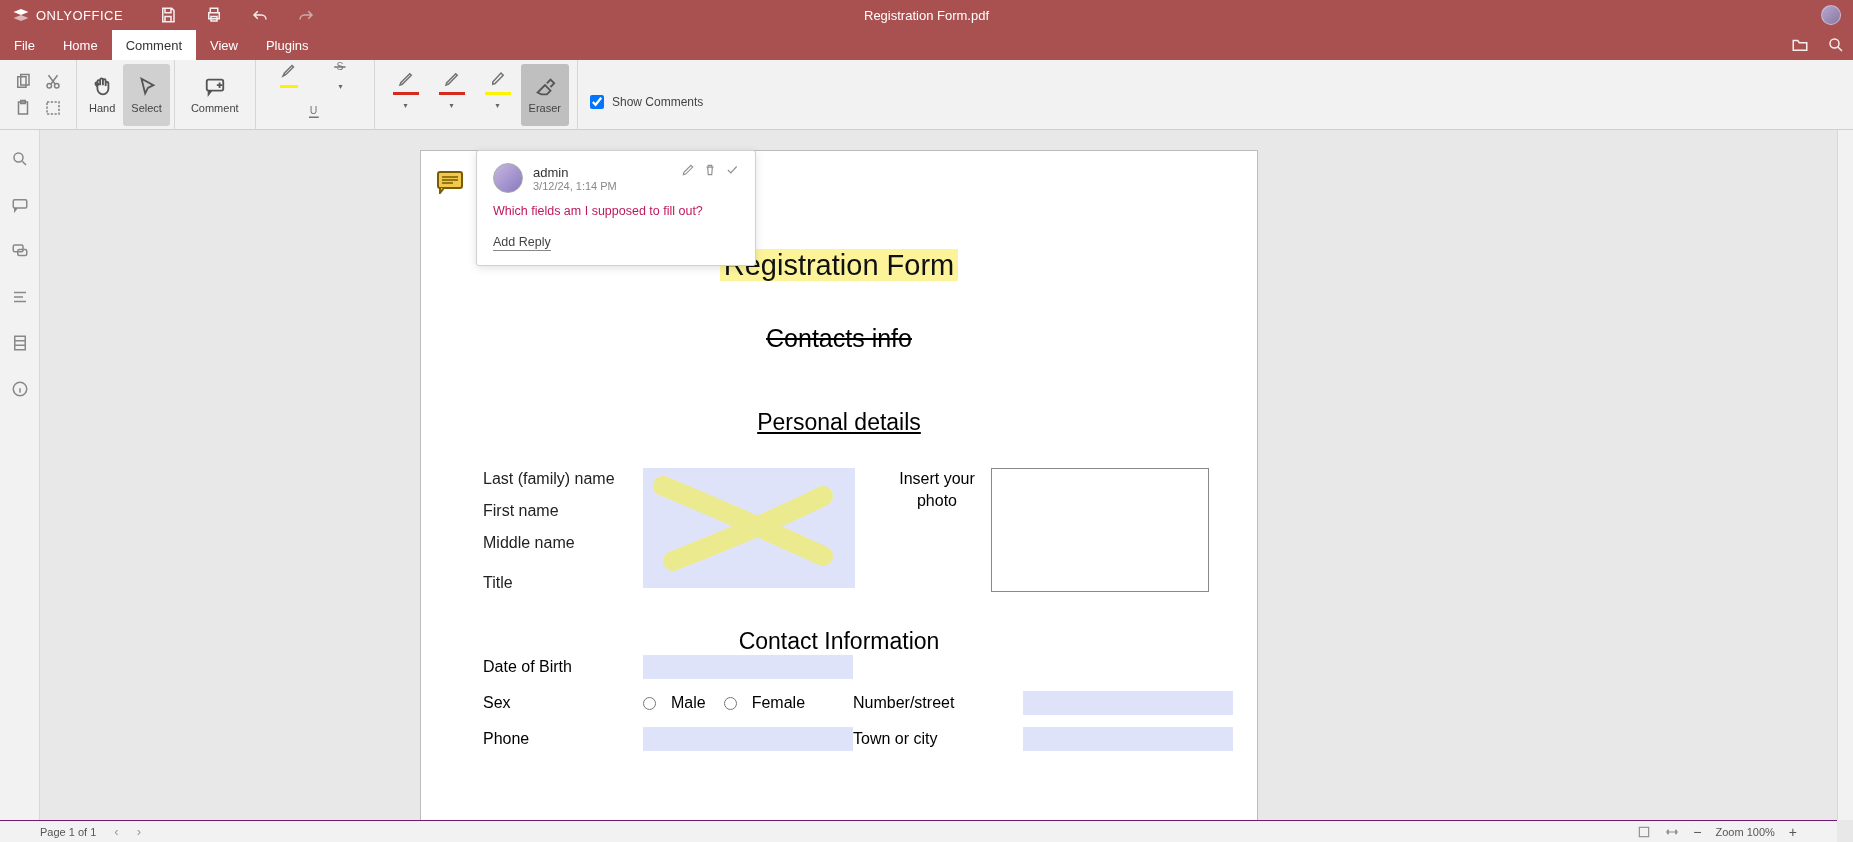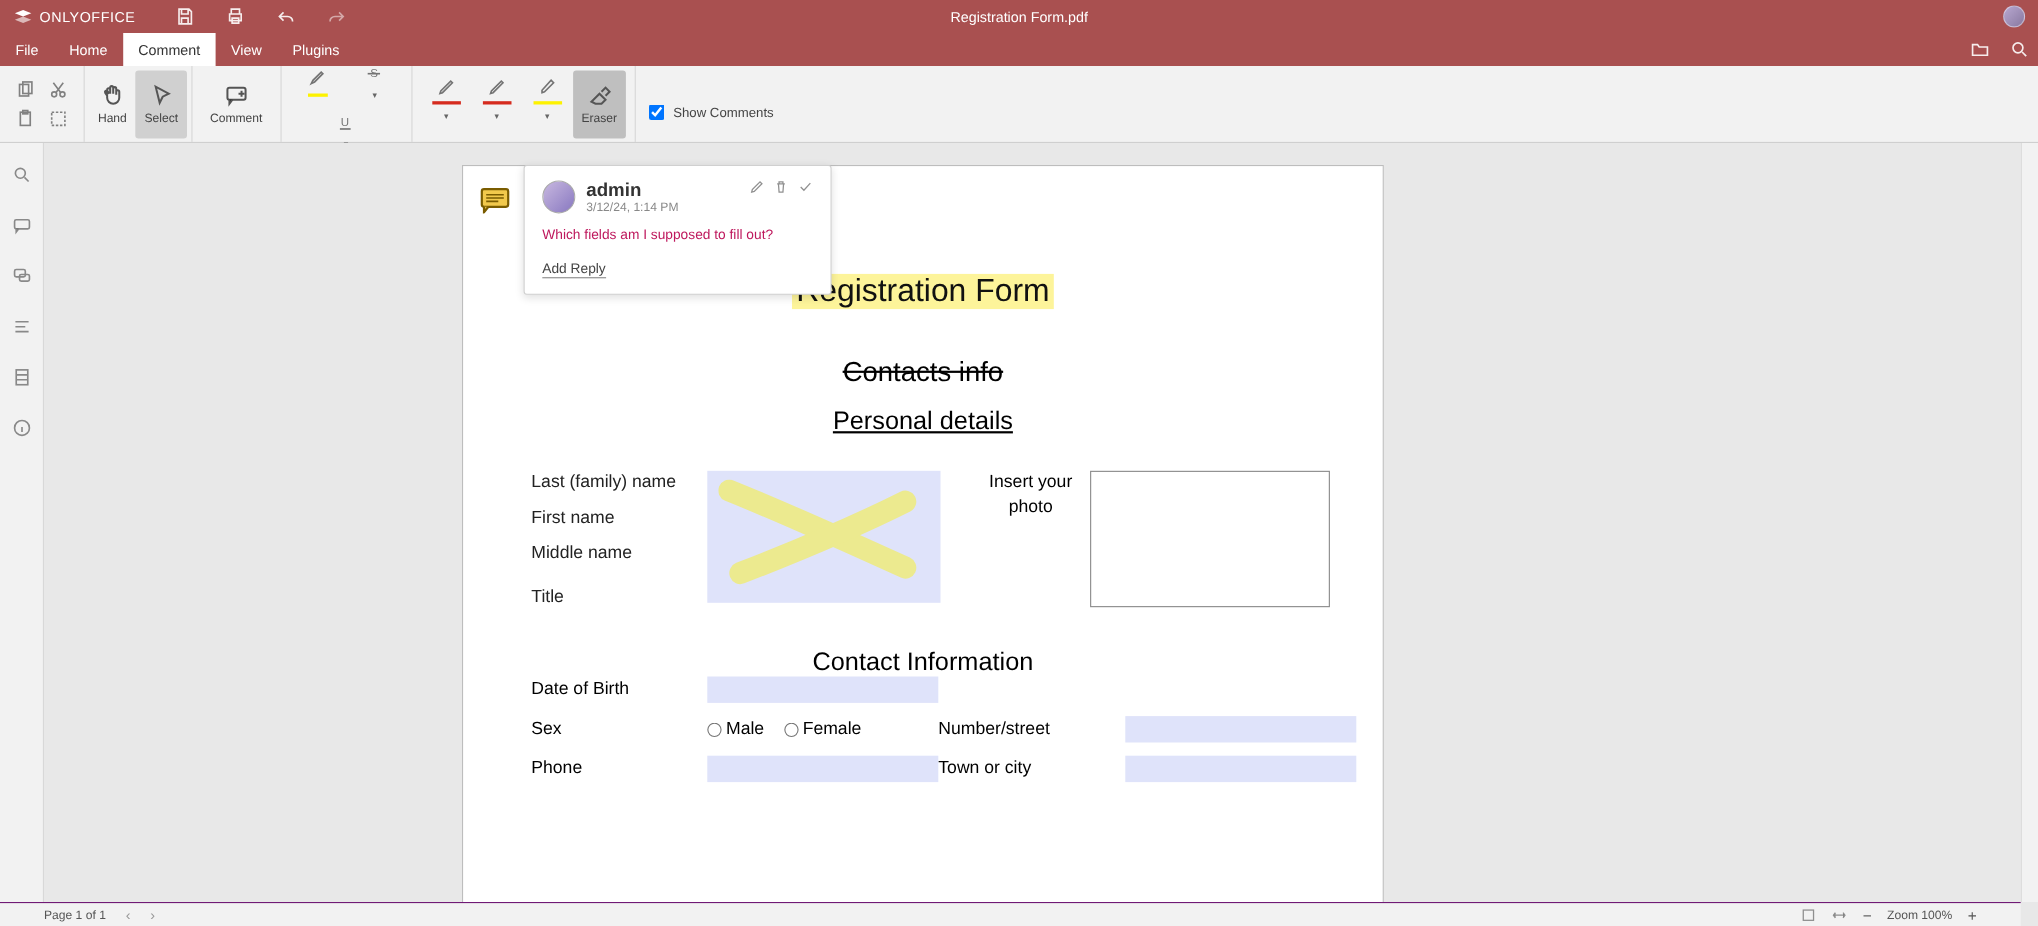--- a/index.html
+++ b/index.html
@@ -44,40 +44,40 @@
 .left-strip .ls-icon{width:18px;height:18px;opacity:.75;cursor:pointer}
 .canvas-wrap{flex:1;background:#e8e8e8;position:relative;overflow:hidden}
 .right-strip{width:16px;background:#f2f2f2;border-left:1px solid #d8d8d8}
 
 .page{position:absolute;left:380px;top:20px;width:838px;background:#fff;border:1px solid #bdbdbd;height:2000px}
 
 
 .doc-title-h{position:relative;text-align:center;margin-top:98px;font-size:29px;font-weight:400;color:#111}
 .doc-title-h span{background:#fdf49a;padding:0 4px}
 .doc-sub{margin-top:42px;text-align:center;font-size:25px;text-decoration:line-through}
-.doc-sub2{margin-top:16px;text-align:center;font-size:23px;text-decoration:underline}
+.doc-sub2{margin-top:56px;text-align:center;font-size:23px;text-decoration:underline}
 .sec1{margin-top:32px;padding-left:62px;display:flex}
 .namecol{width:160px;display:flex;flex-direction:column;gap:14px;font-size:16px;color:#222;padding-top:2px}
 .bigfield{position:relative;width:212px;height:120px;background:#dfe3fa}
 .photo-area{margin-left:32px;display:flex;align-items:flex-start;gap:4px}
 .photo-lbl{font-size:16px;text-align:center;line-height:1.4;width:100px}
 .photo-box{width:218px;height:124px;border:1px solid #888}
 .stroke-x{position:absolute}
 .sec2-h{text-align:center;margin-top:36px;font-size:23px}
 .sec2{padding-left:62px;display:grid;grid-template-columns:160px 210px 170px 210px;row-gap:12px;align-items:center;font-size:16px}
 .field{background:#dfe3fa;height:24px}
 .radio-inline{display:flex;gap:18px;align-items:center}
-.radio-inline label{display:flex;gap:4px;align-items:center}
+.radio-inline label{display:flex;gap:15px;align-items:center}
 
 
 .comment-marker{position:absolute;left:396px;top:40px;width:28px;height:24px;cursor:pointer}
 .comment-popup{position:absolute;left:436px;top:20px;width:280px;background:#fff;border:1px solid #d0d0d0;border-radius:3px;box-shadow:0 2px 8px rgba(0,0,0,.12);padding:12px 16px 14px}
 .comment-popup .hdr{display:flex;align-items:center;gap:10px;position:relative}
 .comment-popup .cavatar{width:30px;height:30px;border-radius:50%;background:linear-gradient(135deg,#c8b8e0,#8878c0);border:1px solid #aaa;flex-shrink:0}
-.comment-popup .uname{font-size:17px;font-weight:bold;color:#333}
+.comment-popup .uname{font-size:13px;font-weight:normal;color:#333}
 .comment-popup .ts{font-size:11px;color:#888}
 .comment-popup .actions{position:absolute;right:0;top:0;display:flex;gap:8px}
 .comment-popup .actions .ai{width:14px;height:14px;cursor:pointer;opacity:.65}
 .comment-popup .body{margin-top:10px;font-size:12.5px;color:#be185d;line-height:1.4}
 .comment-popup .reply{margin-top:14px;font-size:12.5px;color:#444;border-bottom:1px solid #888;display:inline-block;padding-bottom:1px;cursor:pointer}
 
 
 .statusbar{position:absolute;bottom:0;left:0;right:16px;height:22px;background:#f2f2f2;border-top:1px solid #701a75;display:flex;align-items:center;font-size:11px;color:#555;padding:0 40px}
 .statusbar .pagenav{display:flex;gap:18px;align-items:center}
 .statusbar .zoom{margin-left:auto;display:flex;gap:14px;align-items:center}

